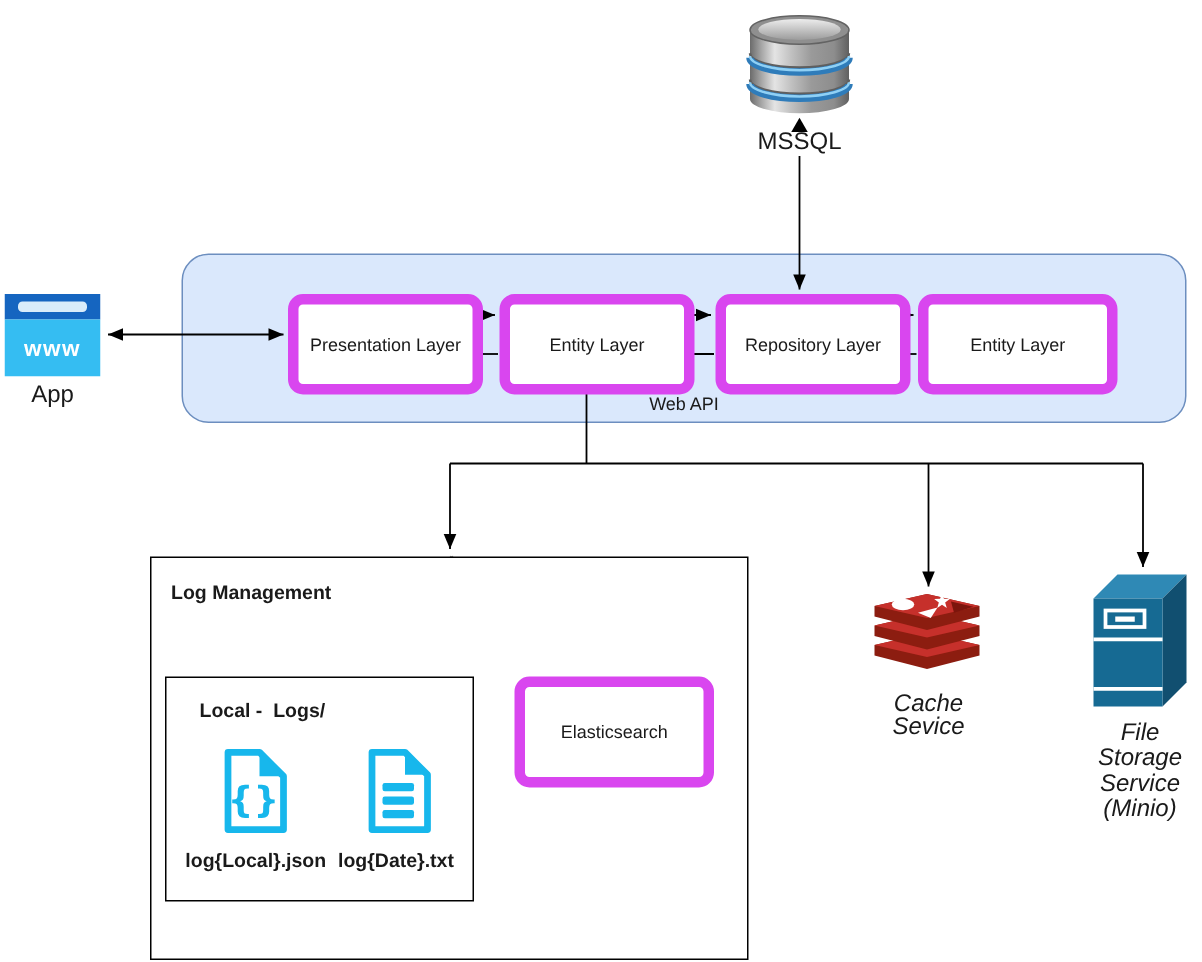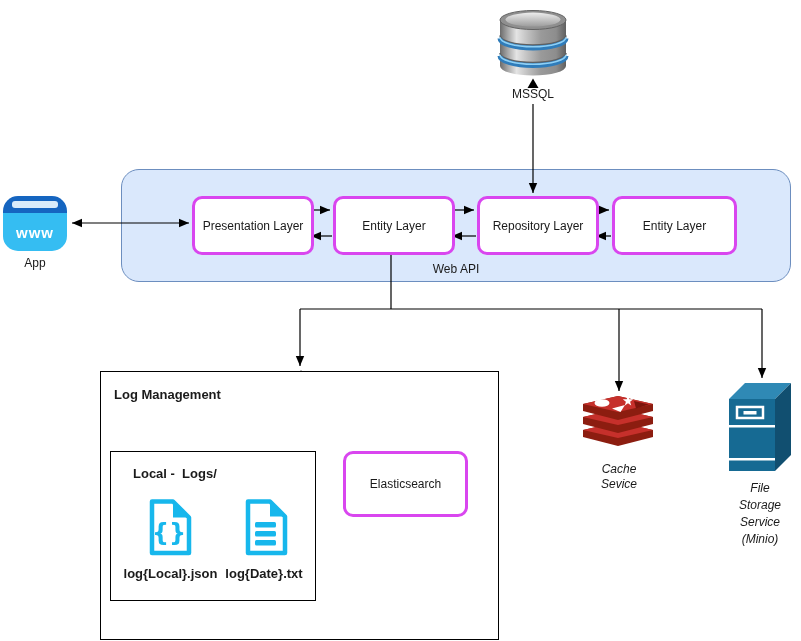--- a/index.html
+++ b/index.html
@@ -1,33 +1,33 @@
 <!DOCTYPE html>
 <html><head>
 <meta charset="utf-8">
 <style>
   html,body{margin:0;padding:0;background:#ffffff;}
   .stage{position:relative;width:801px;height:641px;background:#ffffff;overflow:hidden;
          font-family:"Liberation Sans",sans-serif;color:#000;}
   .abs{position:absolute;}
   .connectors{position:absolute;left:0;top:0;}
-  .node{position:absolute;background:#ffffff;border:3px solid #d946ef;border-radius:10px;
+  .node{position:absolute;background:#ffffff;border:7px solid #d946ef;border-radius:10px;
         display:flex;align-items:center;justify-content:center;font-size:12px;color:#1a1a1a;}
-  .label{position:absolute;font-size:12px;line-height:15px;color:#1a1a1a;}
+  .label{position:absolute;font-size:16px;line-height:15px;color:#1a1a1a;}
   .center{text-align:center;}
   .bold{font-weight:bold;}
   .pre{white-space:pre-line;font-style:italic;}
   .prespace{white-space:pre;}
 
   .webapi{position:absolute;left:121px;top:169px;width:668px;height:111px;
           background:#dae8fc;border:1px solid #6c8ebf;border-radius:18px;}
   .webapi-label{position:absolute;left:0;right:0;bottom:5px;text-align:center;
                 font-weight:normal;font-size:12px;color:#1a1a1a;}
 
-  .app-icon{position:absolute;left:3px;top:196px;width:64px;height:55px;border-radius:15px;
+  .app-icon{position:absolute;left:3px;top:196px;width:64px;height:55px;border-radius:0;
             overflow:hidden;}
   .app-header{height:17px;background:#1565c0;display:flex;align-items:center;justify-content:center;}
   .app-pill{width:46px;height:7px;background:#d9ecfa;border-radius:3px;}
   .app-body{height:38px;background:#35bdf2;display:flex;align-items:center;justify-content:center;
             color:#ffffff;font-weight:bold;font-size:15px;letter-spacing:1px;}
 
   .logbox{position:absolute;left:100px;top:371px;width:397px;height:267px;
           background:#ffffff;border:1px solid #000;}
   .localbox{position:absolute;left:110px;top:451px;width:204px;height:148px;
             background:#ffffff;border:1px solid #000;}

